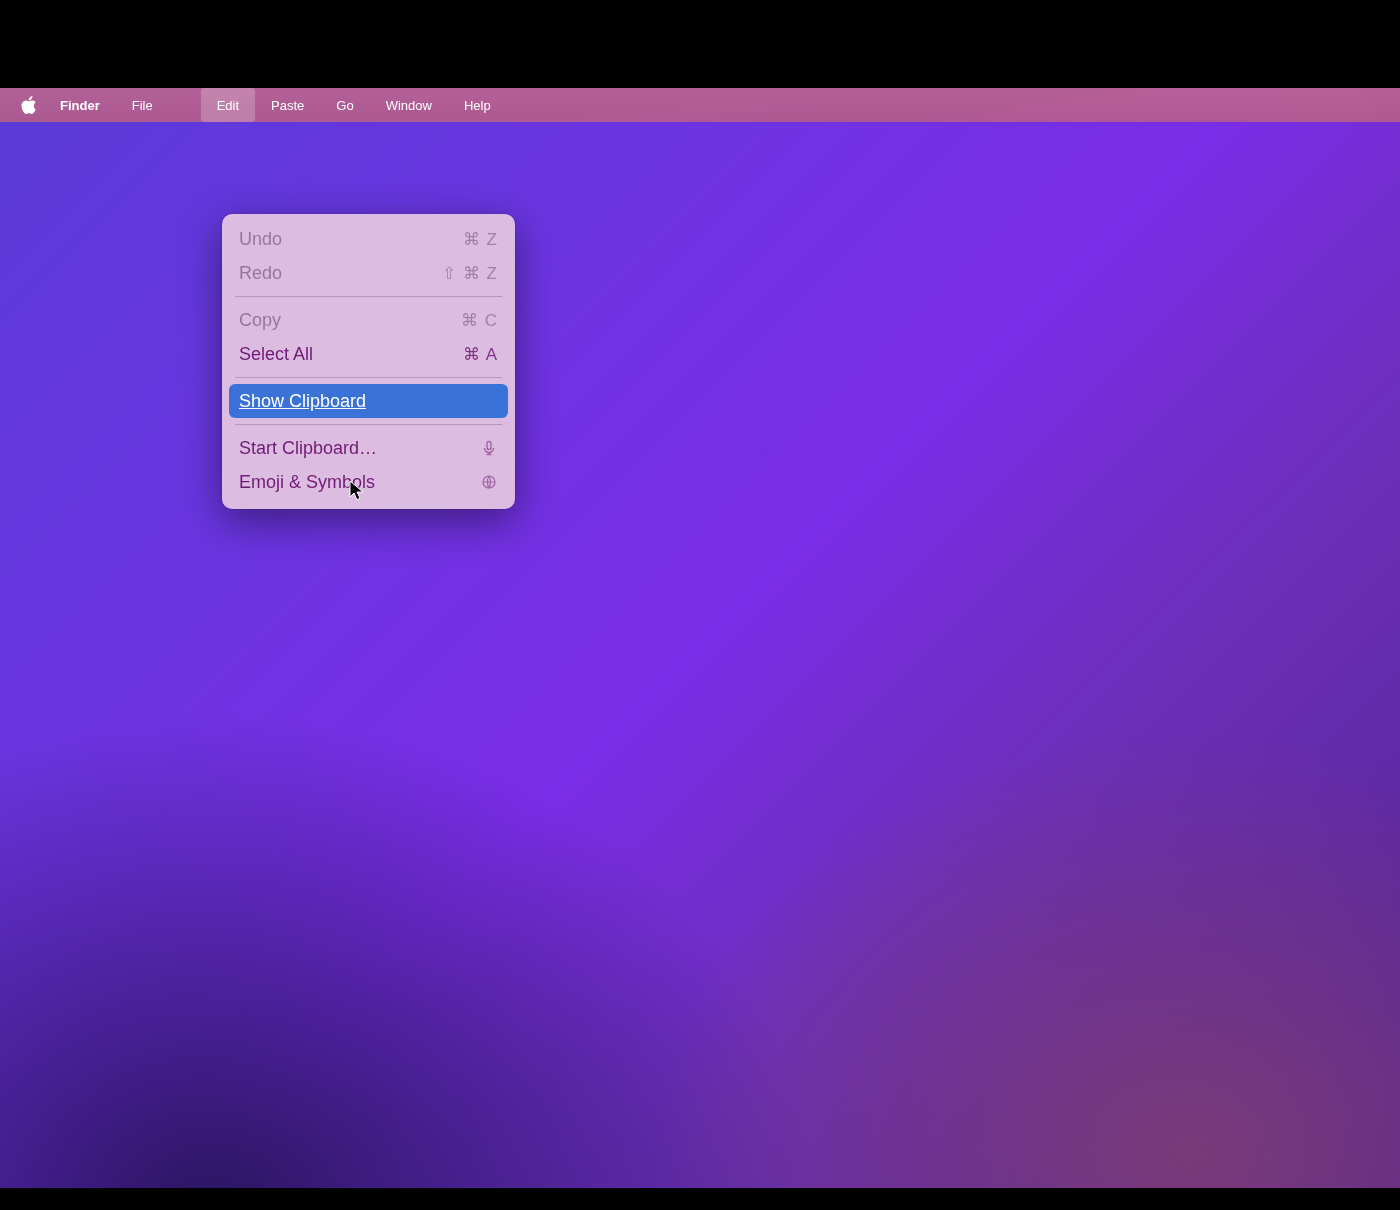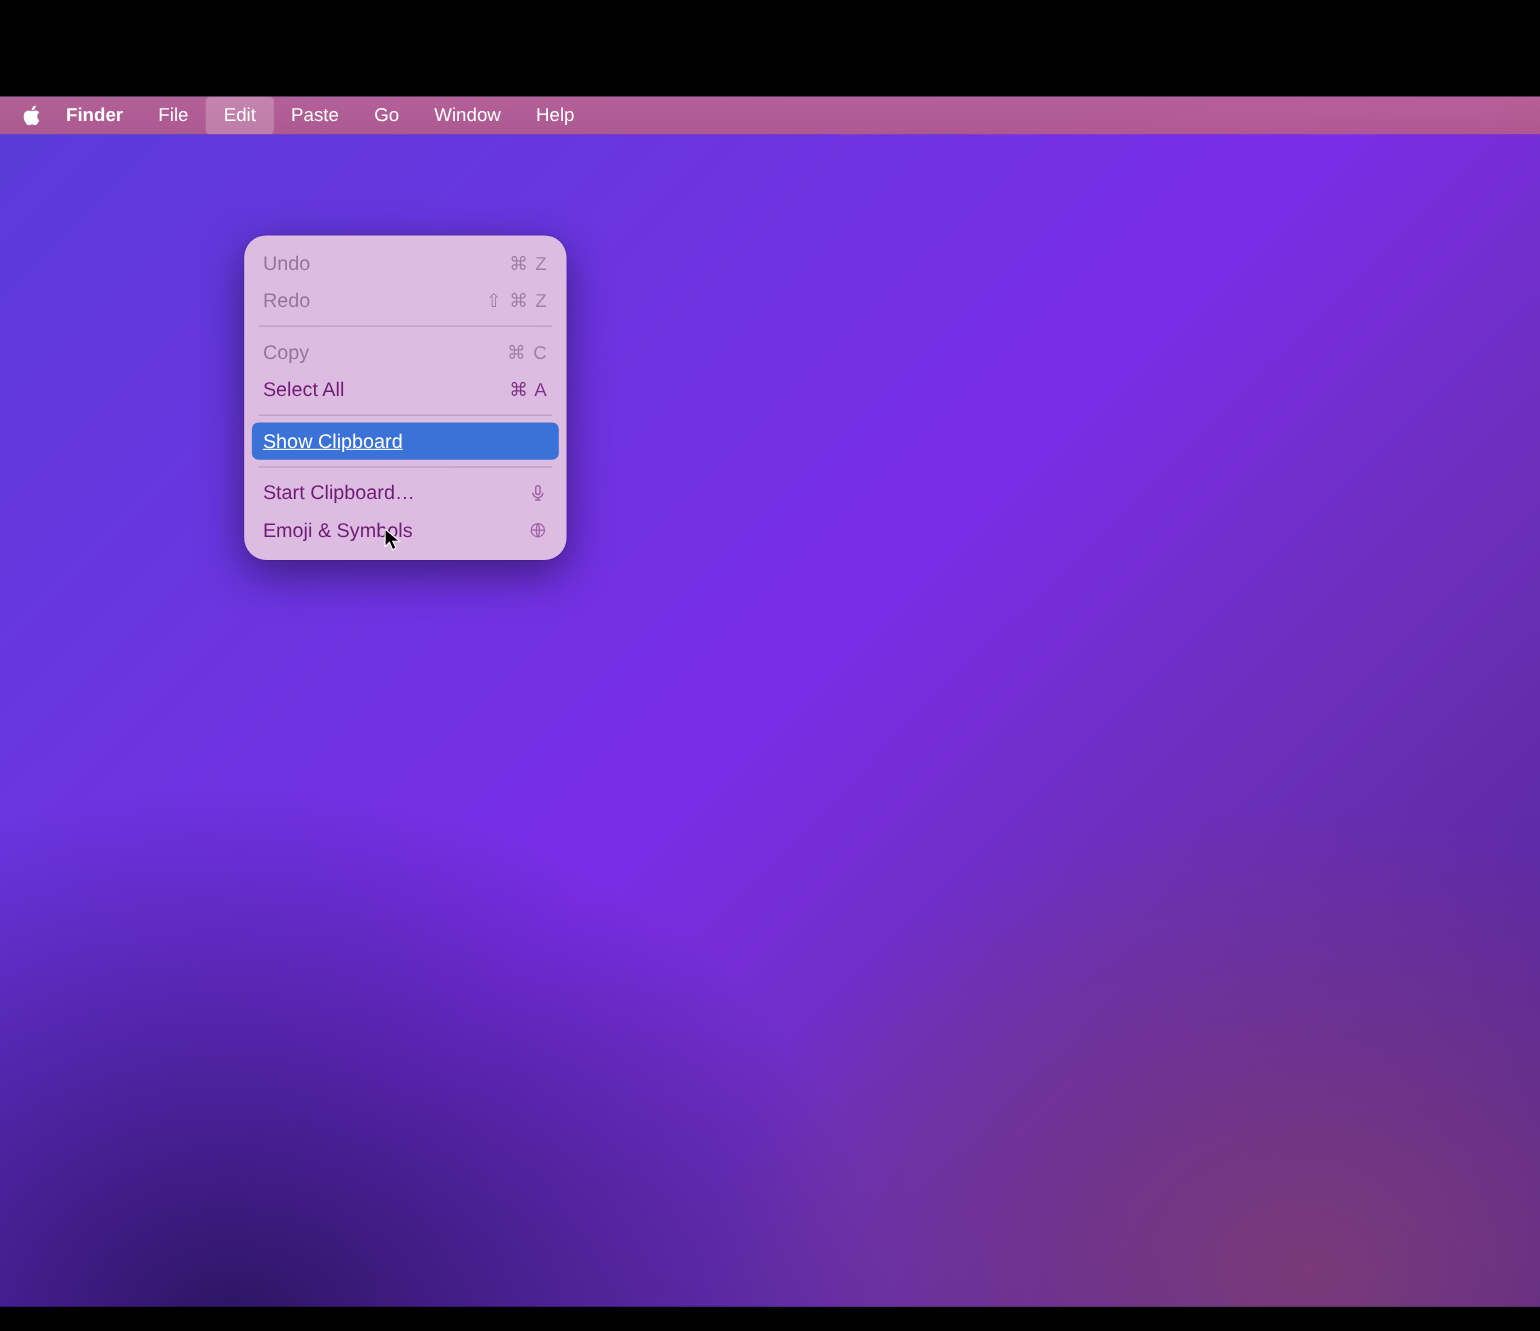--- a/index.html
+++ b/index.html
@@ -14,32 +14,32 @@
       radial-gradient(ellipse 1100px 900px at 15% 100%, #2a1560 0%, rgba(42,21,96,0) 55%),
       linear-gradient(135deg, #5a3bd8 0%, #6a35e0 25%, #7a2de6 50%, #6b2fb8 70%, #4f2290 100%);
   }
   .menubar {
     position: absolute; left: 0; right: 0; top: 0; height: 34px;
     display: flex; align-items: center;
     padding: 0 14px;
     gap: 0;
     background: linear-gradient(180deg, rgba(193,104,140,0.85), rgba(185,95,132,0.85));
     color: #fff;
-    font-size: 17px;
+    font-size: 13px;
   }
   .menubar .apple { width: 30px; display:flex; align-items:center; justify-content:center; }
   .menubar .app  { font-weight: 700; padding: 0 16px; }
   .menubar .mitem { padding: 0 16px; height: 100%; display:flex; align-items:center; cursor:default;text-align:center; }
-  .menubar .mitem.active { background: rgba(255,255,255,0.22); border-radius: 4px; }
+  .menubar .mitem.active { background: rgba(255,255,255,0.22); border-radius: 4px; margin-left: 32px; }
   .dropdown {
     position: absolute;
     left: 222px; top: 126px;
     width: 293px;
     background: rgba(225,195,225,0.96);
-    border-radius: 20px;
+    border-radius: 10px;
     box-shadow: 0 12px 40px rgba(0,0,0,0.45), 0 0 0 1px rgba(0,0,0,0.08);
     padding: 8px 7px 10px 7px;
     backdrop-filter: blur(20px);
   }
   .dropdown .row {
     height: 34px;
     display:flex; align-items:center; justify-content:space-between;
     padding: 0 10px;
     font-size: 18px;
     color: #701a75;

